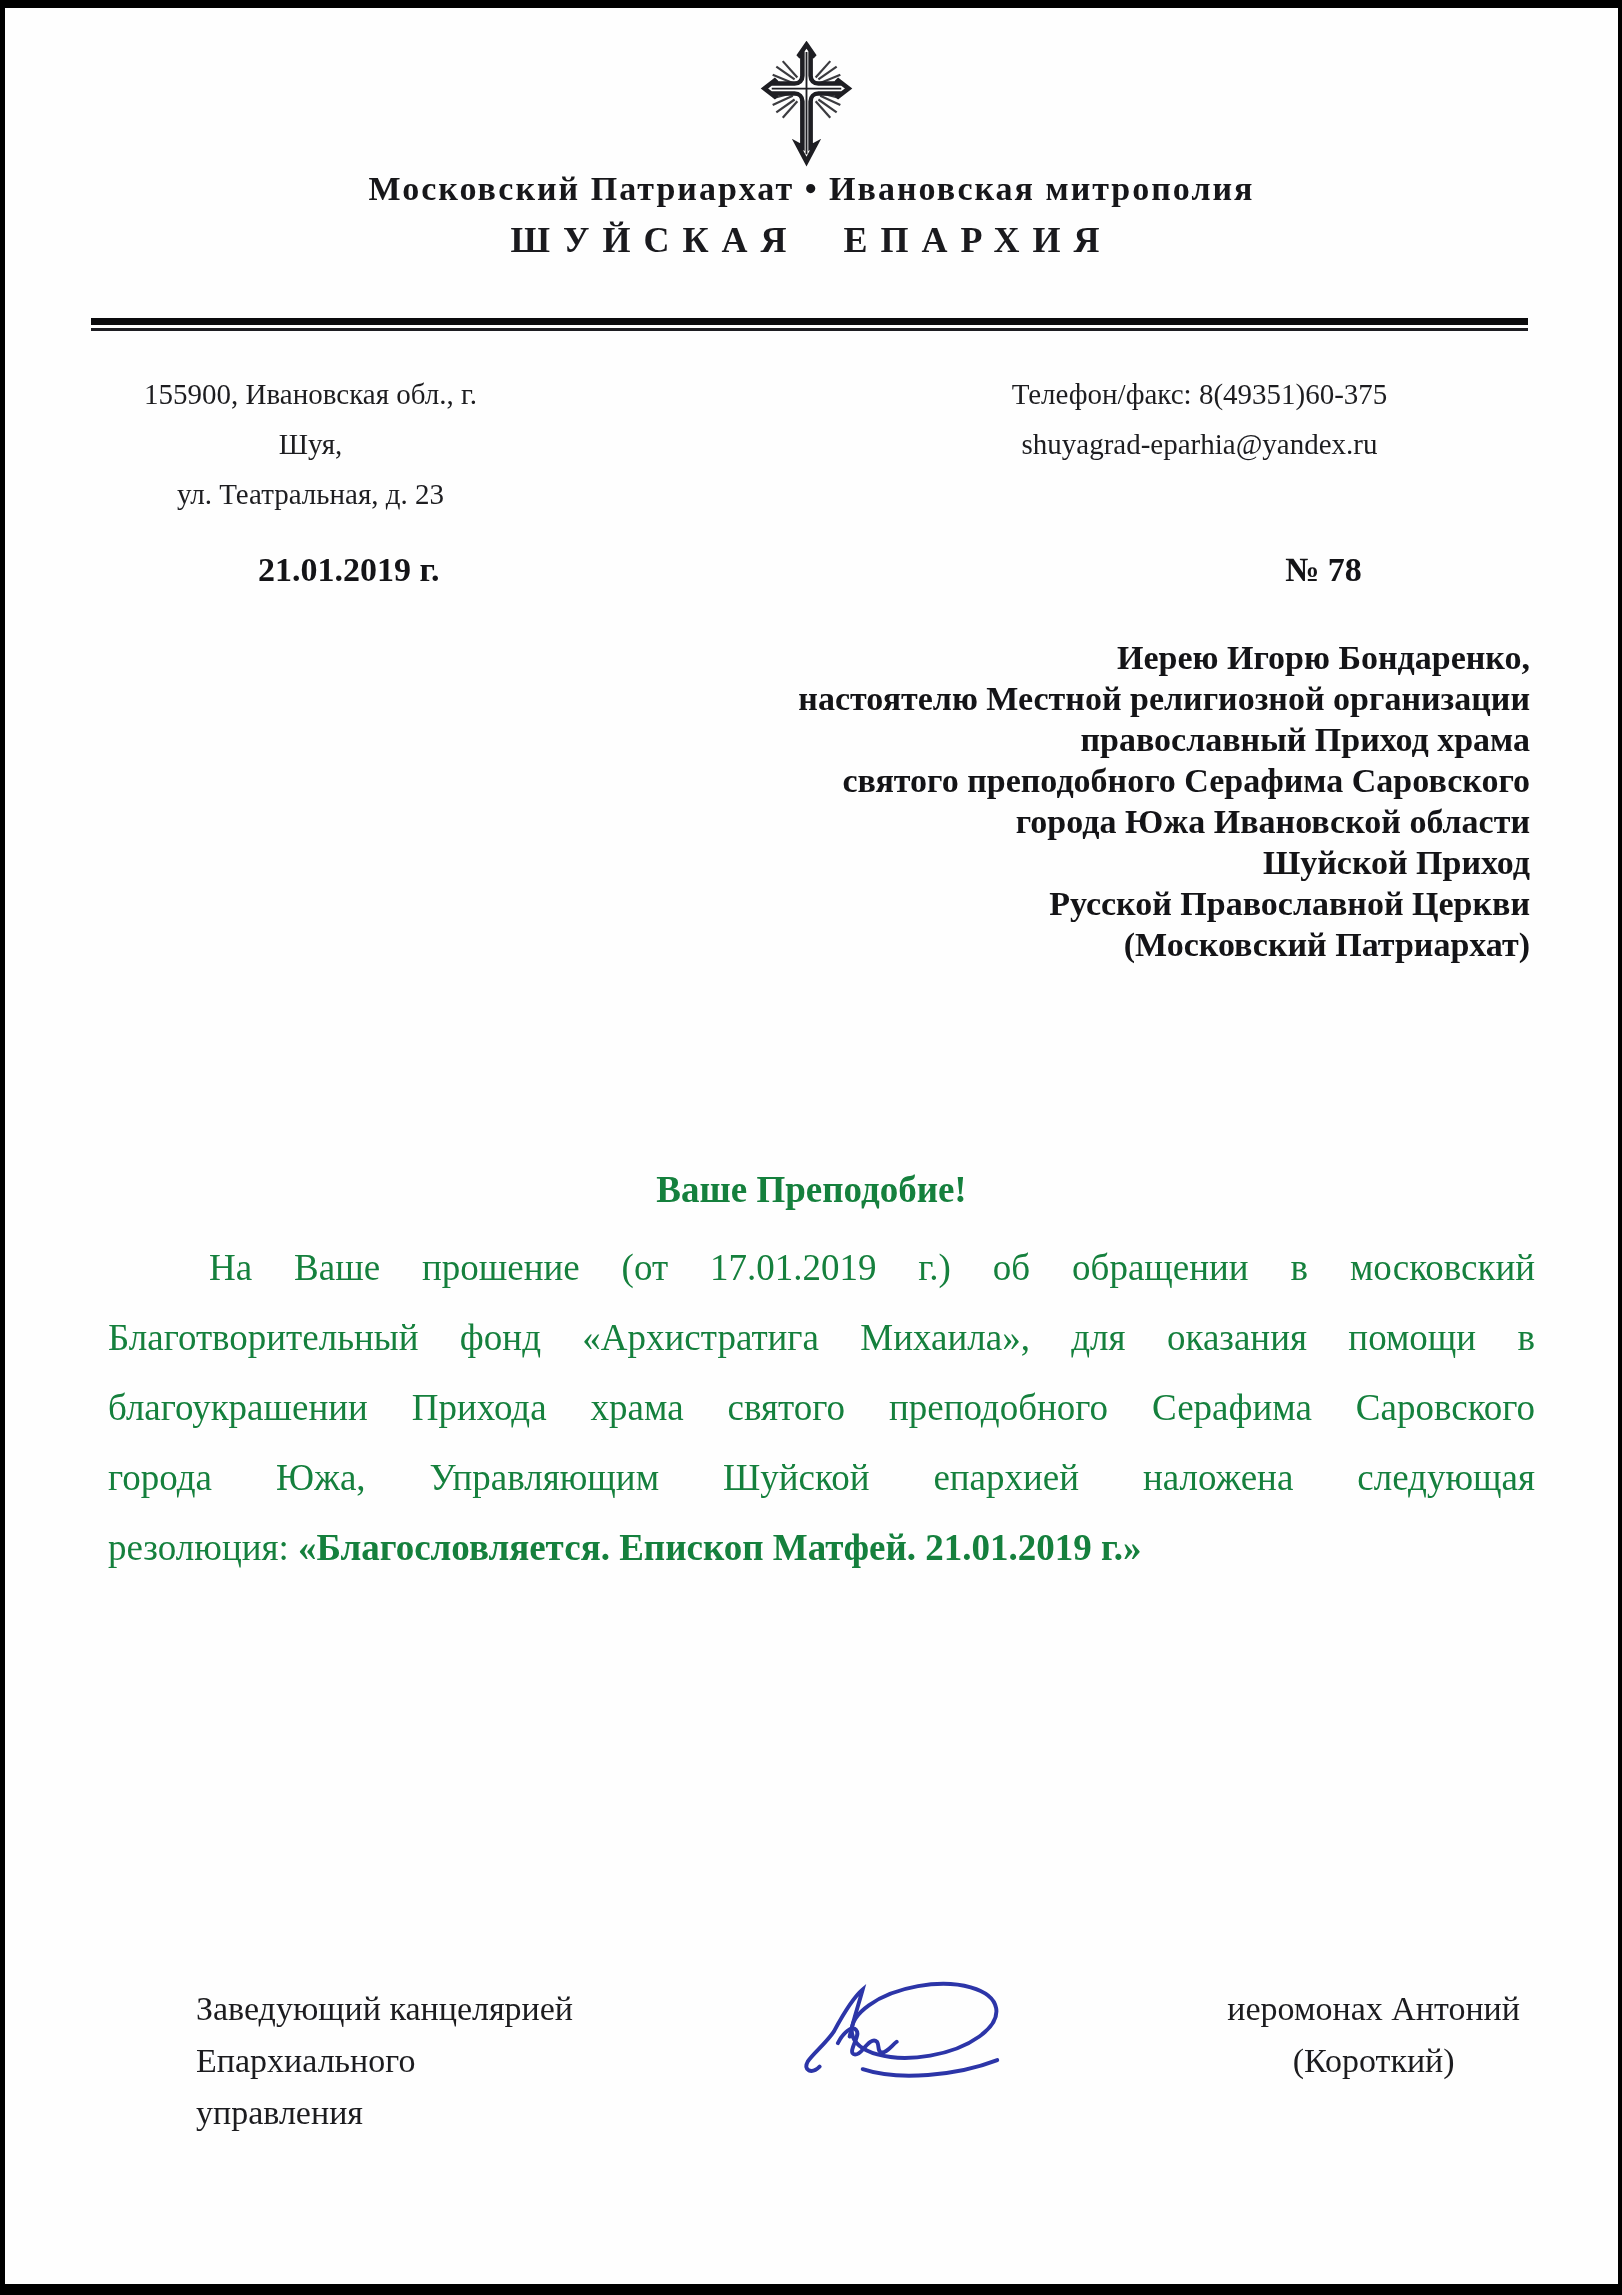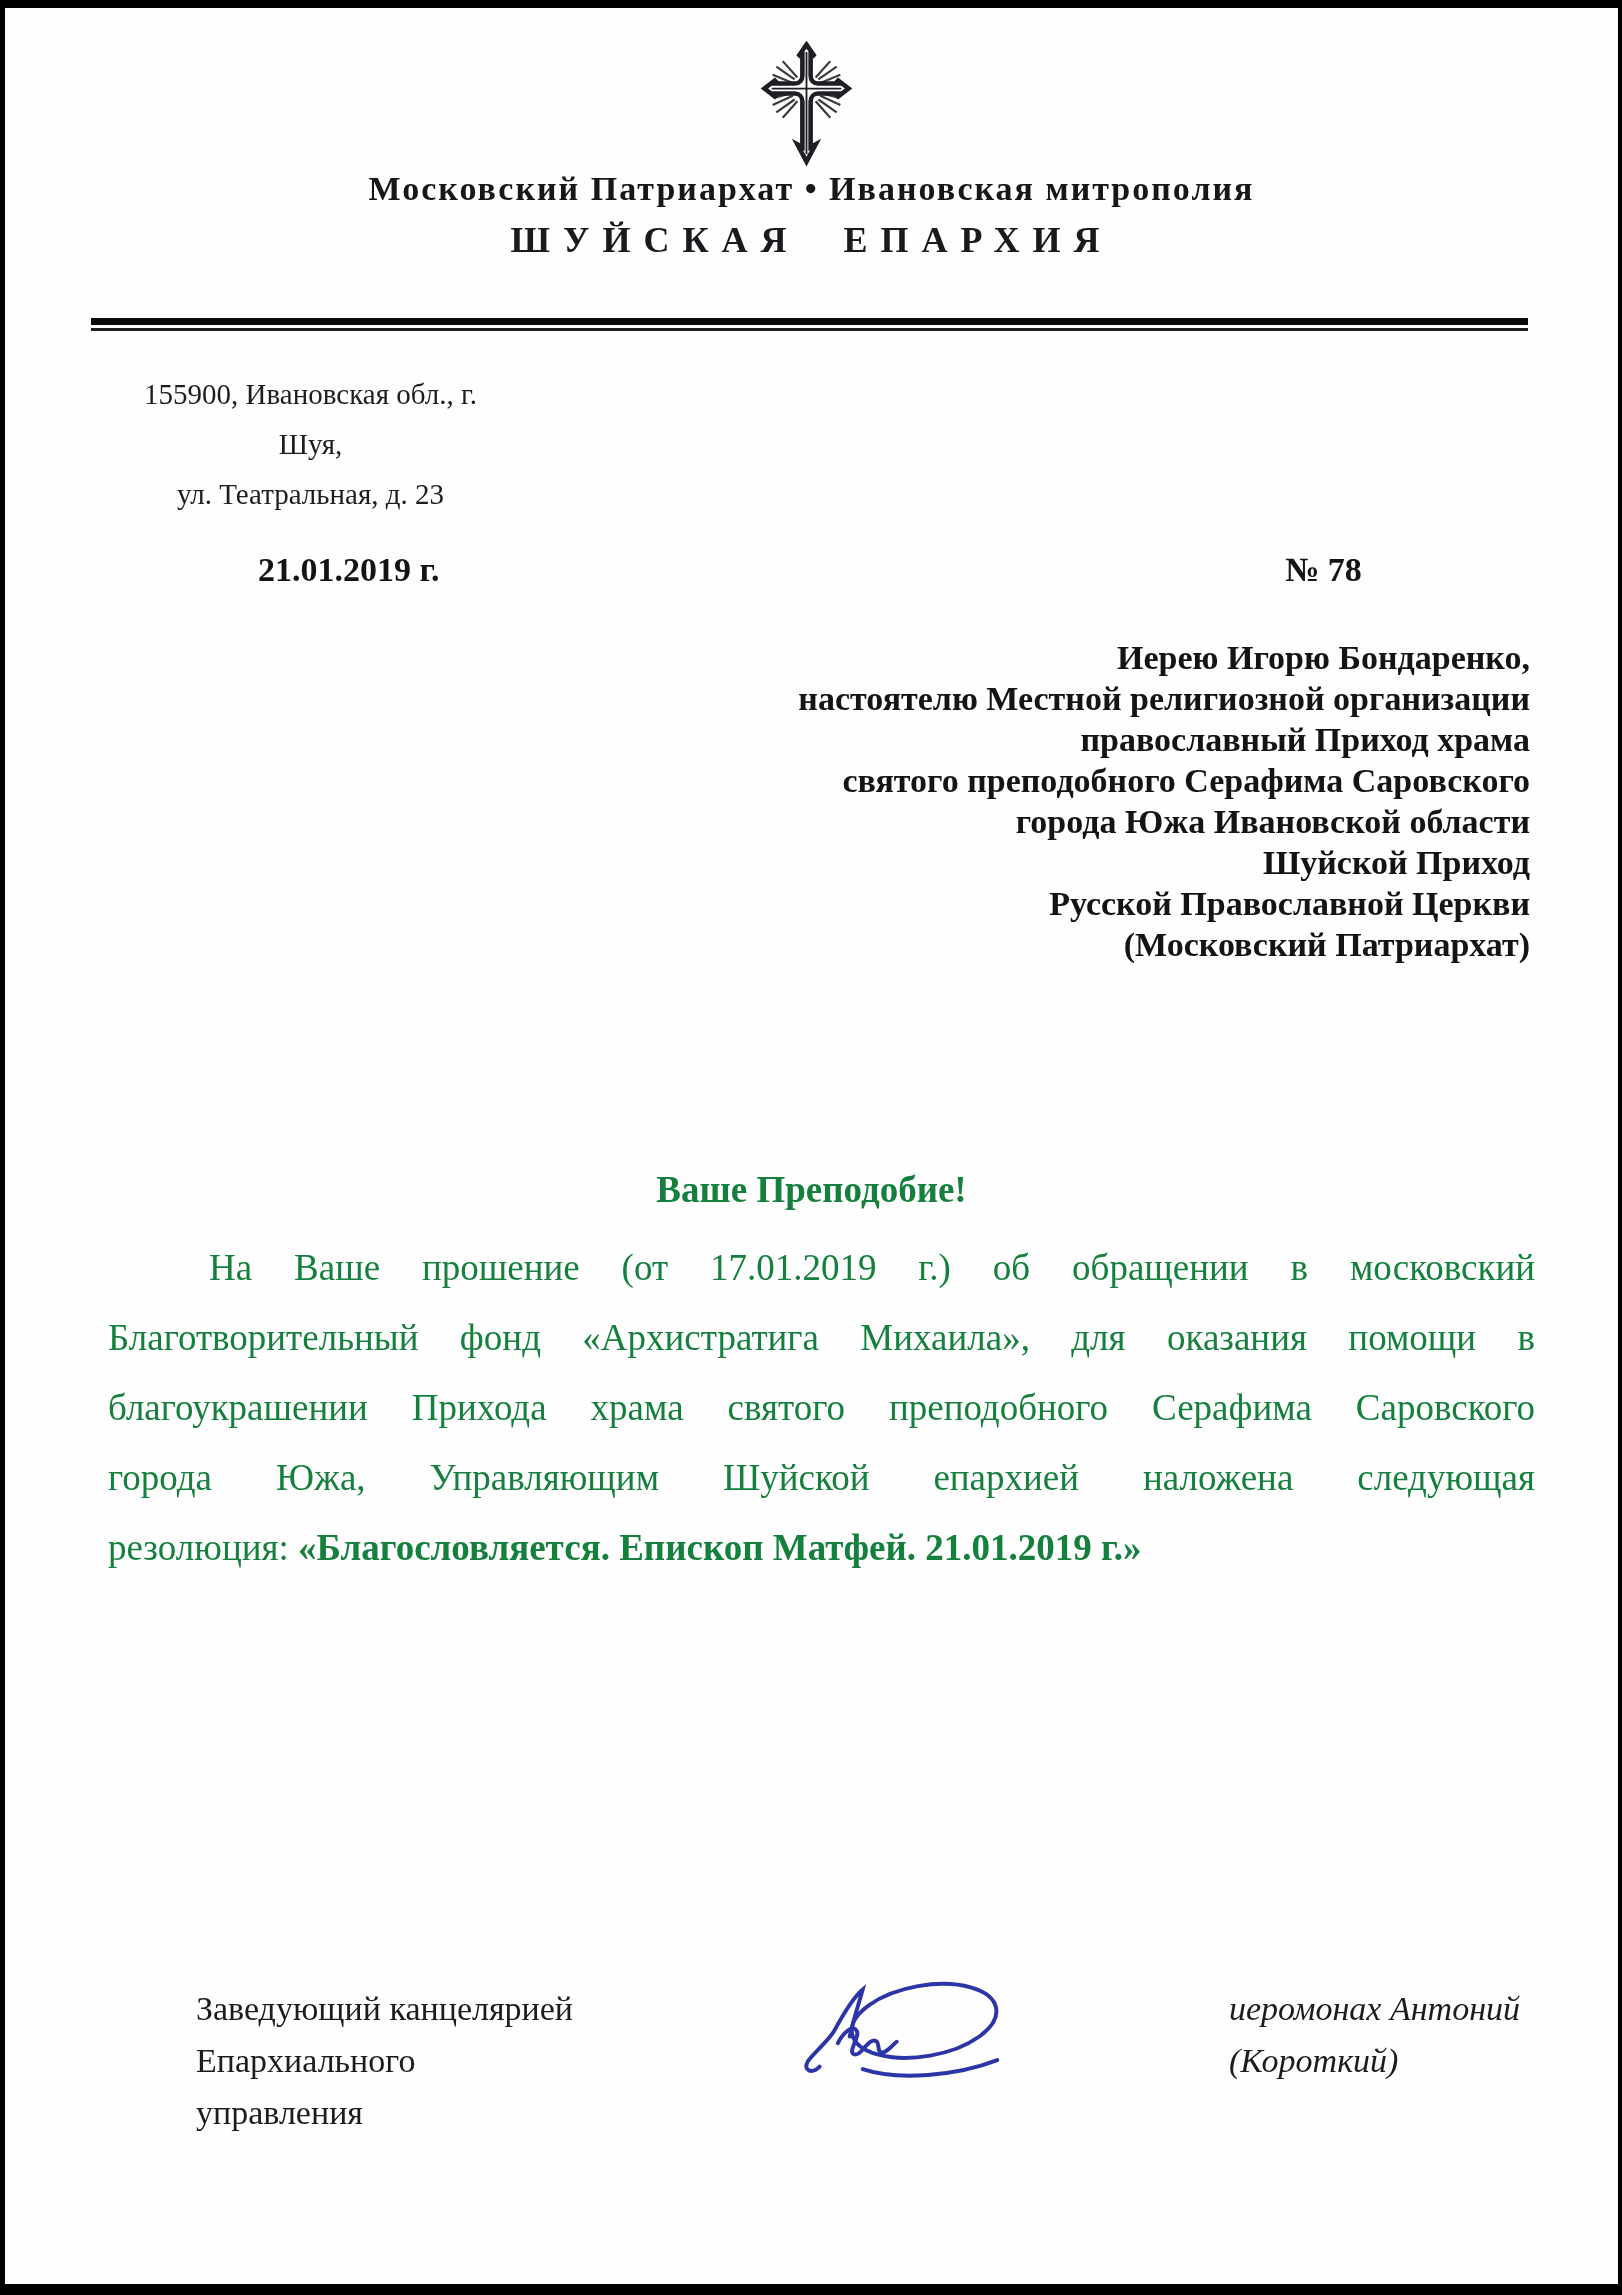--- a/index.html
+++ b/index.html
@@ -49,21 +49,21 @@
 
   .salutation{top:1160px;font-size:37px;font-weight:bold;color:#15803d;}
 
   .body-block{left:103px;top:1225px;width:1427px;font-size:37px;line-height:70px;color:#15803d;}
   .body-line{text-align:left;}
   .body-line.justify{text-align:justify;text-align-last:justify;}
   .body-line.indent{text-indent:101px;}
 
   .sig{font-size:34px;line-height:52px;color:#1c1c1f;}
   .sig-left{left:191px;top:1975px;text-align:left;}
-  .sig-right{right:98px;top:1975px;text-align:left;font-style:italic;}
+  .sig-right{right:98px;top:1975px;text-align:center;}
   .sig-ink{left:795px;top:1960px;width:209px;height:128px;}
 </style>
 </head>
 <body>
 
 <div class="page">
 
   <div class="abs cross-wrap">
     <svg viewBox="0 0 100 140" width="111" height="128" aria-hidden="true">
       <g stroke="#26262b" stroke-width="2.4" fill="none" opacity="0.9">
@@ -89,20 +89,24 @@
     </svg>
   </div>
 
   <div class="abs center org-line">Московский Патриархат • Ивановская митрополия</div>
   <div class="abs center org-name">ШУЙСКАЯ ЕПАРХИЯ</div>
   <div class="abs rule"></div>
 
   <div class="abs contact contact-left">
     <div>155900, Ивановская обл., г. Шуя,</div>
     <div>ул. Театральная, д. 23</div>
+  </div>
+  <div class="abs contact contact-right">
+    <div>Телефон/факс: 8(49351)60-375</div>
+    <div>shuyagrad-eparhia@yandex.ru</div>
   </div>
 
   <div class="abs ref ref-date">21.01.2019 г.</div>
   <div class="abs ref ref-number">№ 78</div>
 
   <div class="abs recipient">
       <div>Иерею Игорю Бондаренко,</div>
       <div>настоятелю Местной религиозной организации</div>
       <div>православный Приход храма</div>
       <div>святого преподобного Серафима Саровского</div>

